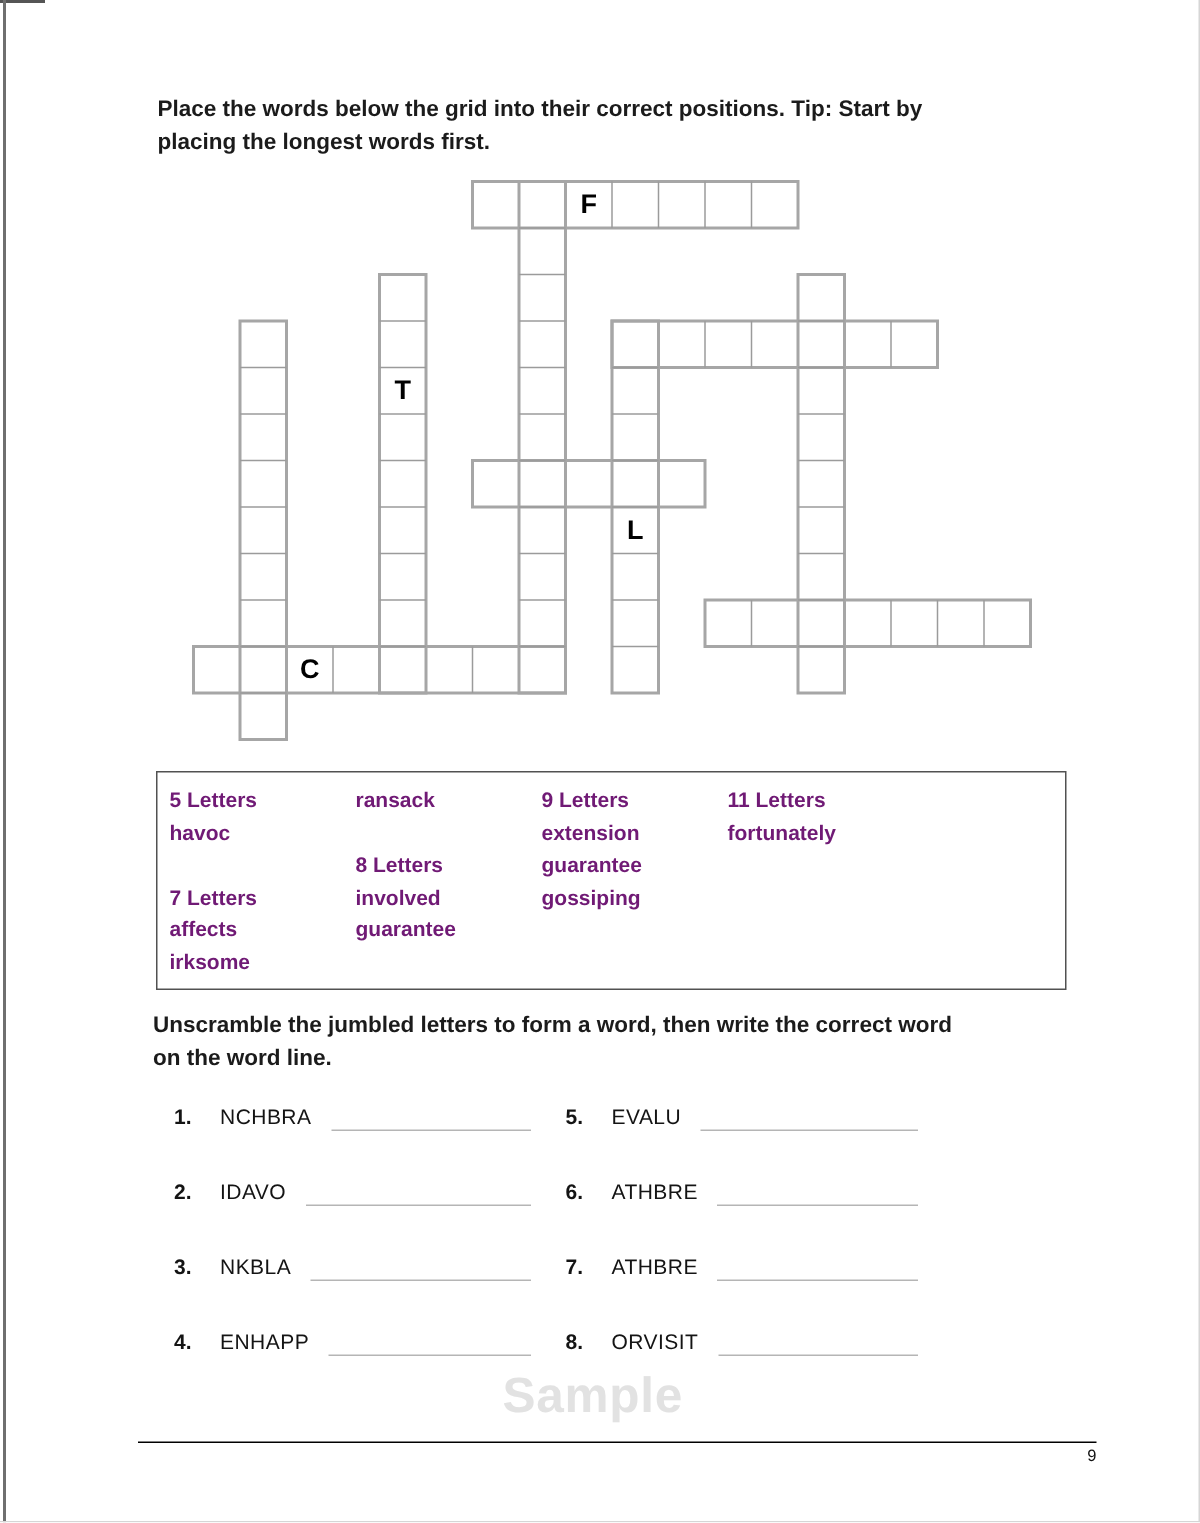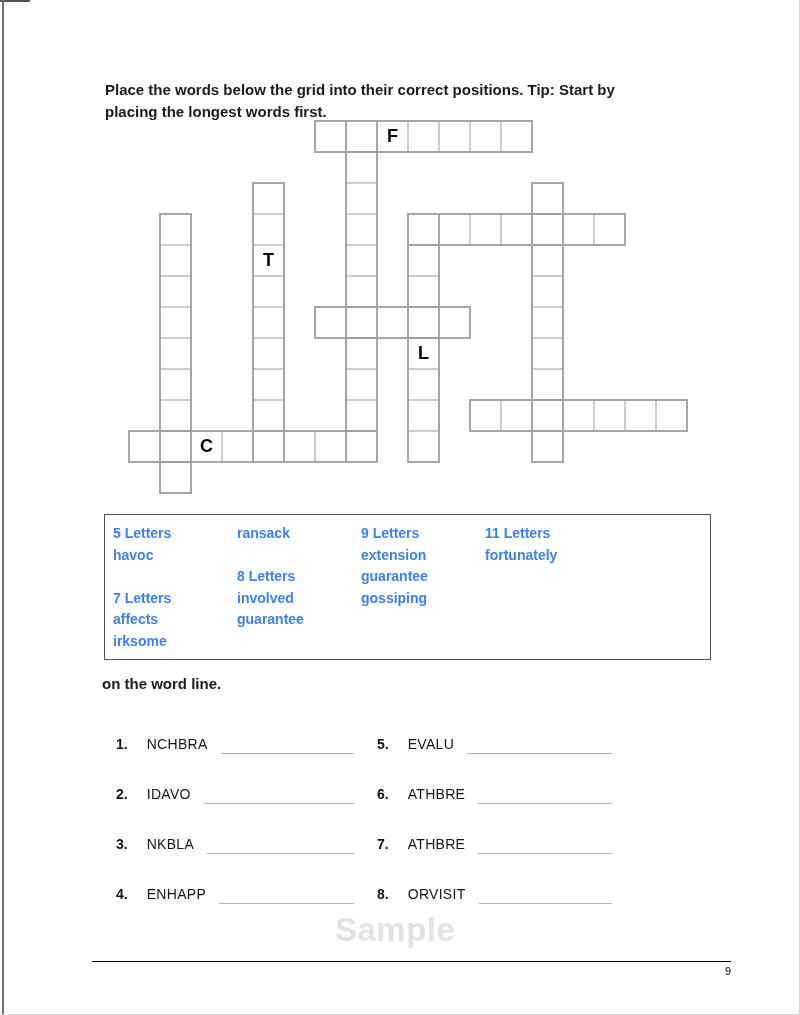--- a/index.html
+++ b/index.html
@@ -22,21 +22,21 @@
   .edge-bottom { left: 0; bottom: 0; width: 800px; height: 1px; background: #d6d6d6; }
 
   .instr {
     position: absolute;
     font-size: 15px;
     font-weight: 700;
     line-height: 21.5px;
     color: #1b1b1b;
     white-space: nowrap;
   }
-  .instr-top { left: 105px; top: 62px; margin-top: 17px; }
+  .instr-top { left: 105px; top: 62px; }
   .instr-bottom { left: 102px; top: 673px; }
 
   #grid-svg { position: absolute; left: 0; top: 0; pointer-events: none; }
 
   .cell-letter {
     position: absolute;
     width: 31px; height: 31px;
     display: flex; align-items: center; justify-content: center;
     font-size: 18px; font-weight: 600; color: #000000;
   }
@@ -47,21 +47,21 @@
     width: 607px; height: 146px;
     border: 1.5px solid #515151;
     background: #ffffff;
   }
   .bank-col {
     position: absolute;
     top: 8px;
     font-size: 14px;
     font-weight: 700;
     line-height: 21.5px;
-    color: #3b82f6;
+    color: #701a75;
     white-space: nowrap;
   }
   .bank-line { min-height: 21.5px; }
 
   .unscramble-item {
     position: absolute;
     height: 19px;
     display: flex;
     align-items: stretch;
     font-size: 14px;
@@ -234,20 +234,21 @@
         <div class="bank-line">guarantee</div>
         <div class="bank-line">gossiping</div>
       </div>
       <div class="bank-col" style="left: 380px;">
         <div class="bank-line">11 Letters</div>
         <div class="bank-line">fortunately</div>
       </div>
     </div>
 
   <div class="instr instr-bottom">
+    <div>Unscramble the jumbled letters to form a word, then write the correct word</div>
     <div>on the word line.</div>
   </div>
 
   <div id="unscramble-layer">
       <div class="unscramble-item" style="left: 116px; width: 238px; top: 735px;">
         <span class="num">1.</span>
         <span class="word">NCHBRA</span>
         <span class="blank"></span>
       </div>
       <div class="unscramble-item" style="left: 116px; width: 238px; top: 785px;">

